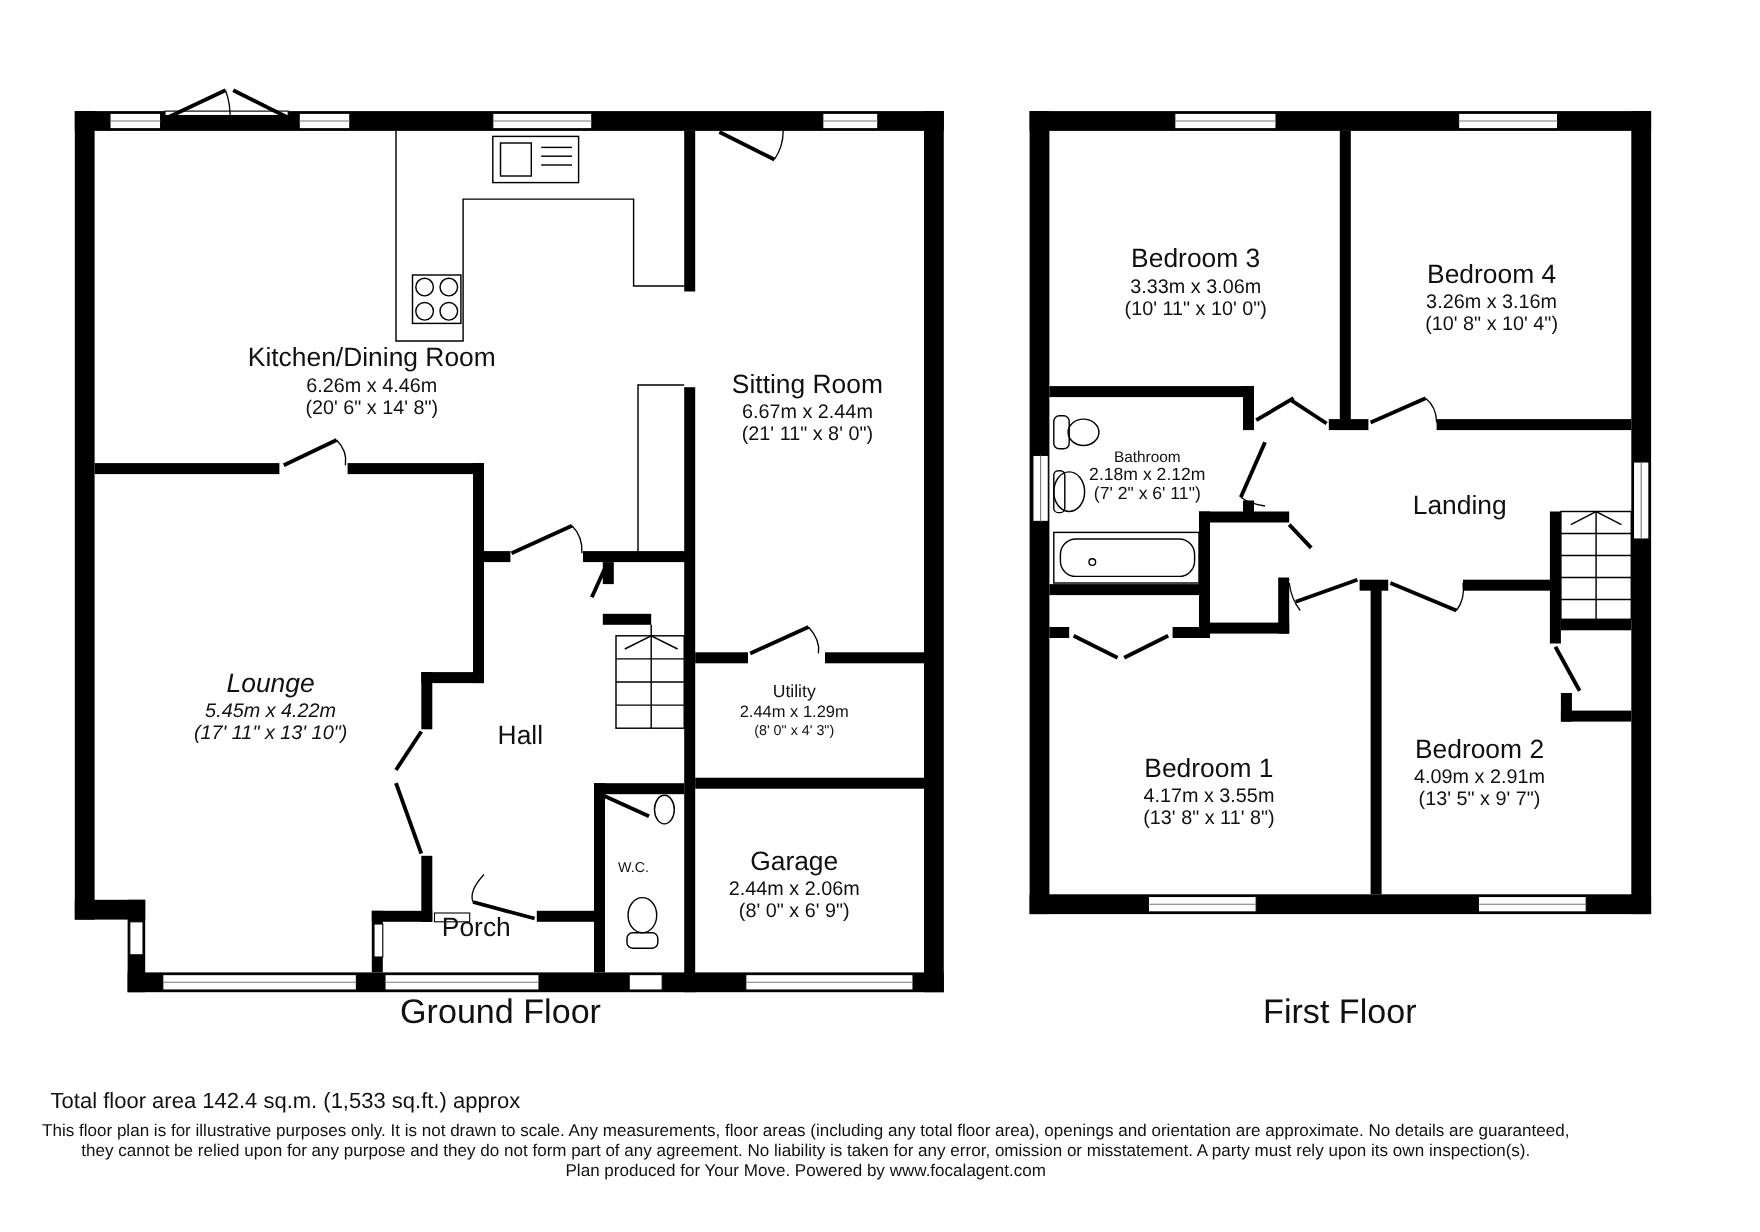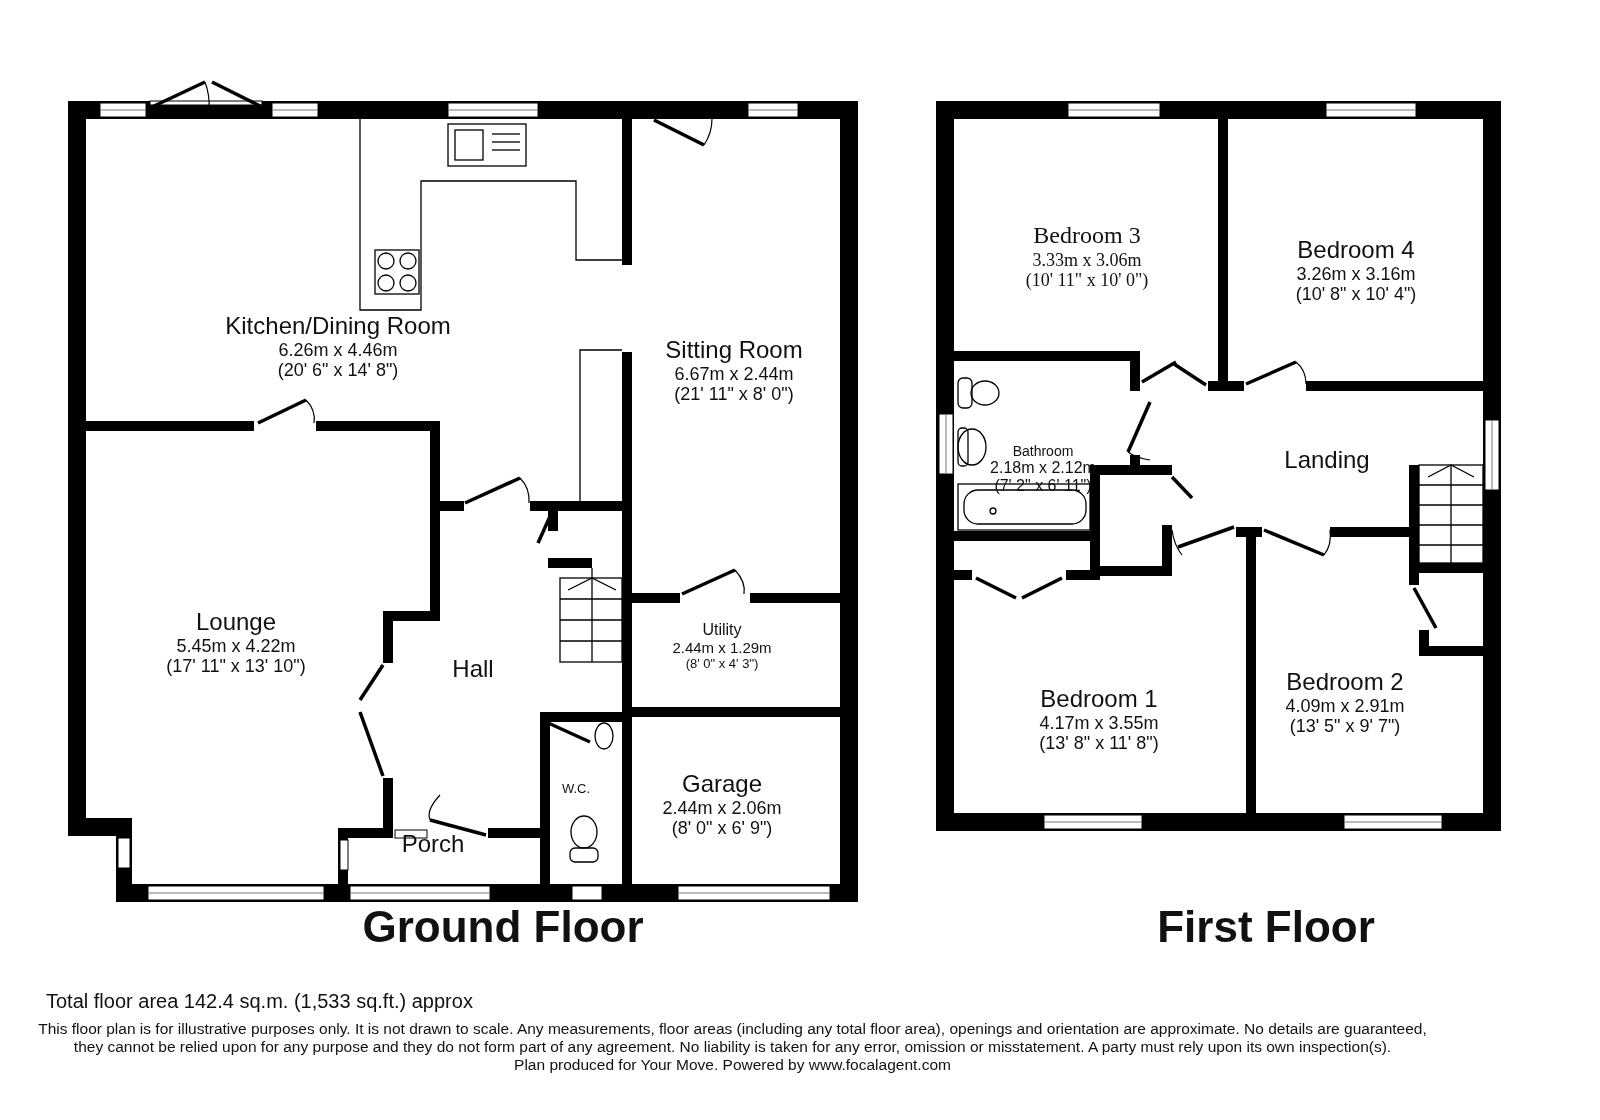--- a/index.html
+++ b/index.html
@@ -13,21 +13,21 @@
   .win { fill: #fff; stroke: #000; stroke-width: 1; }
   .win-line { stroke: #777; stroke-width: 1; }
   .lbl { position: absolute; text-align: center; transform: translateX(-50%); white-space: nowrap; line-height: 1.15; }
   .lbl .name { font-size: 24px; display: block; }
   .lbl .dim { font-size: 18px; display: block; }
   .lbl.small .name { font-size: 14px; }
   .lbl.small .dim { font-size: 16px; }
   .lbl.mid .name { font-size: 16px; }
   .lbl.mid .dim { font-size: 15px; }
   .lbl.tiny .name { font-size: 13px; text-align: right; }
-  .floor-title { position: absolute; font-weight: bold; font-size: 44px; transform: translateX(-50%); white-space: nowrap; margin-left: 48px; }
+  .floor-title { position: absolute; font-weight: normal; font-size: 31px; transform: translateX(-50%); white-space: nowrap; }
   .footer-total { position: absolute; left: 46px; top: 990px; font-size: 20px; white-space: nowrap; }
   .footer-disc { position: absolute; left: 0; width: 1465px; top: 1020px; font-size: 15.5px; line-height: 18px; text-align: center; }
   .footer-disc span { display: block; }
 </style>
 </head>
 <body>
 
 <svg id="plan" viewBox="0 0 1600 1120" xmlns="http://www.w3.org/2000/svg">
 
   <g>
@@ -235,21 +235,21 @@
 <div class="lbl" style="left:338px;top:312px;">
   <span class="name">Kitchen/Dining Room</span>
   <span class="dim">6.26m x 4.46m</span>
   <span class="dim">(20' 6" x 14' 8")</span>
 </div>
 <div class="lbl" style="left:722px;top:336px;margin-left:12px;">
   <span class="name">Sitting Room</span>
   <span class="dim">6.67m x 2.44m</span>
   <span class="dim">(21' 11" x 8' 0")</span>
 </div>
-<div class="lbl" style="left:236px;top:608px;">
+<div class="lbl" style="left:246px;top:608px;font-style:italic;">
   <span class="name">Lounge</span>
   <span class="dim">5.45m x 4.22m</span>
   <span class="dim">(17' 11" x 13' 10")</span>
 </div>
 <div class="lbl" style="left:473px;top:655px;">
   <span class="name">Hall</span>
 </div>
 <div class="lbl mid" style="left:722px;top:621px;">
   <span class="name">Utility</span>
   <span class="dim">2.44m x 1.29m</span>
@@ -260,31 +260,31 @@
   <span class="dim">2.44m x 2.06m</span>
   <span class="dim">(8' 0" x 6' 9")</span>
 </div>
 <div class="lbl" style="left:433px;top:830px;text-align:center;">
   <span class="name">Porch</span>
 </div>
 <div class="lbl tiny" style="left:576px;top:782px;">
   <span class="name">W.C.</span>
 </div>
 
-<div class="lbl" style="left:1087px;top:222px;font-family:Liberation Serif, serif;">
+<div class="lbl" style="left:1087px;top:222px;">
   <span class="name">Bedroom 3</span>
   <span class="dim">3.33m x 3.06m</span>
   <span class="dim">(10' 11" x 10' 0")</span>
 </div>
 <div class="lbl" style="left:1356px;top:236px;">
   <span class="name">Bedroom 4</span>
   <span class="dim">3.26m x 3.16m</span>
   <span class="dim">(10' 8" x 10' 4")</span>
 </div>
-<div class="lbl small" style="left:1043px;top:407px;margin-top:36px;">
+<div class="lbl small" style="left:1043px;top:407px;">
   <span class="name">Bathroom</span>
   <span class="dim">2.18m x 2.12m</span>
   <span class="dim">(7' 2" x 6' 11")</span>
 </div>
 <div class="lbl" style="left:1327px;top:446px;">
   <span class="name">Landing</span>
 </div>
 <div class="lbl" style="left:1099px;top:685px;">
   <span class="name">Bedroom 1</span>
   <span class="dim">4.17m x 3.55m</span>

